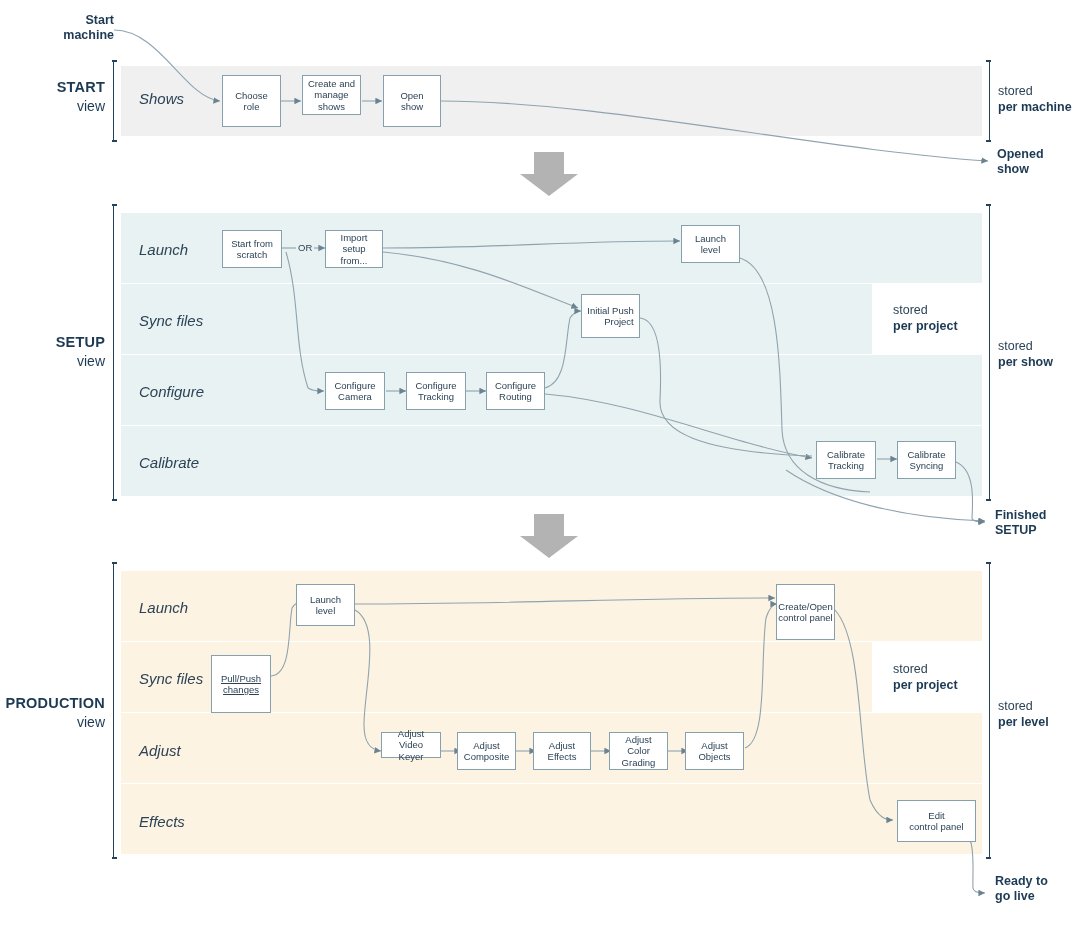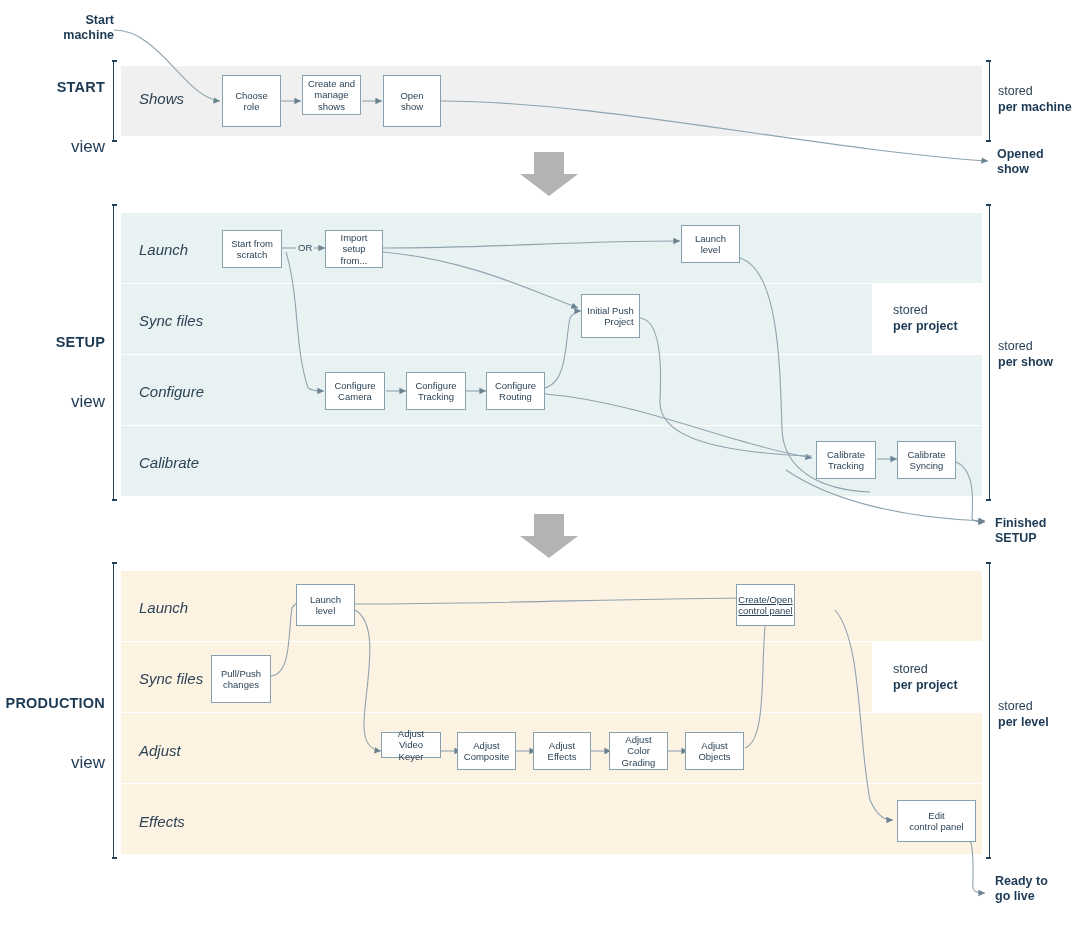--- a/index.html
+++ b/index.html
@@ -69,23 +69,22 @@
   }
   .phase .p-name{
     display:block;
     font-weight:bold;
     font-size:14.5px;
     color:#1d3a54;
     letter-spacing:.2px;
   }
   .phase .p-view{
     display:block;
-    font-size:17px;
+    font-size:14px;
     color:#1d3a54;
-    margin-top:40px;
   }
 
   
   .bracket{
     position:absolute;
     z-index:4;
     border-left:1.6px solid #23425c;
     width:5px;
     box-sizing:border-box;
   }
@@ -315,44 +314,44 @@
     <span>stored</span><br>
     <b>per project</b>
   </div>
 
   <div class="bracket right" style="left:985px; top:204px; height:297px;"></div>
   <div class="stored" style="left:998px; top:338px;">
     <span>stored</span><br>
     <b>per show</b>
   </div>
 
-  <div class="callout" style="left:995px; top:508px;margin-top:8px;">
+  <div class="callout" style="left:995px; top:508px;">
     <span>Finished</span><br>
     <span>SETUP</span>
   </div>
 
   <div class="phase" style="left:0px; top:694px; width:105px;">
     <span class="p-name">PRODUCTION</span>
     <span class="p-view">view</span>
   </div>
   <div class="bracket" style="left:113px; top:562px; height:297px;"></div>
 
   <div class="lane-label" style="left:139px; top:599px;">Launch</div>
   <div class="lane-label" style="left:139px; top:670px;">Sync files</div>
   <div class="lane-label" style="left:139px; top:742px;">Adjust</div>
   <div class="lane-label" style="left:139px; top:813px;">Effects</div>
 
   <div class="node" style="left:296px; top:584px; width:59px; height:42px;">
     <span>Launch<br>level</span>
   </div>
-  <div class="node" style="left:736px; top:584px; width:59px; height:42px;text-decoration:underline;">
+  <div class="node" style="left:776px; top:584px; width:59px; height:56px;">
     <span>Create/Open<br>control panel</span>
   </div>
 
-  <div class="node" style="left:211px; top:655px; width:60px; height:48px;">
+  <div class="node" style="left:211px; top:655px; width:60px; height:58px;text-decoration:underline;">
     <span>Pull/Push<br>changes</span>
   </div>
 
   <div class="node" style="left:381px; top:732px; width:60px; height:26px;">
     <span>Adjust Video<br>Keyer</span>
   </div>
   <div class="node" style="left:457px; top:732px; width:59px; height:38px;">
     <span>Adjust<br>Composite</span>
   </div>
   <div class="node" style="left:533px; top:732px; width:58px; height:38px;">

